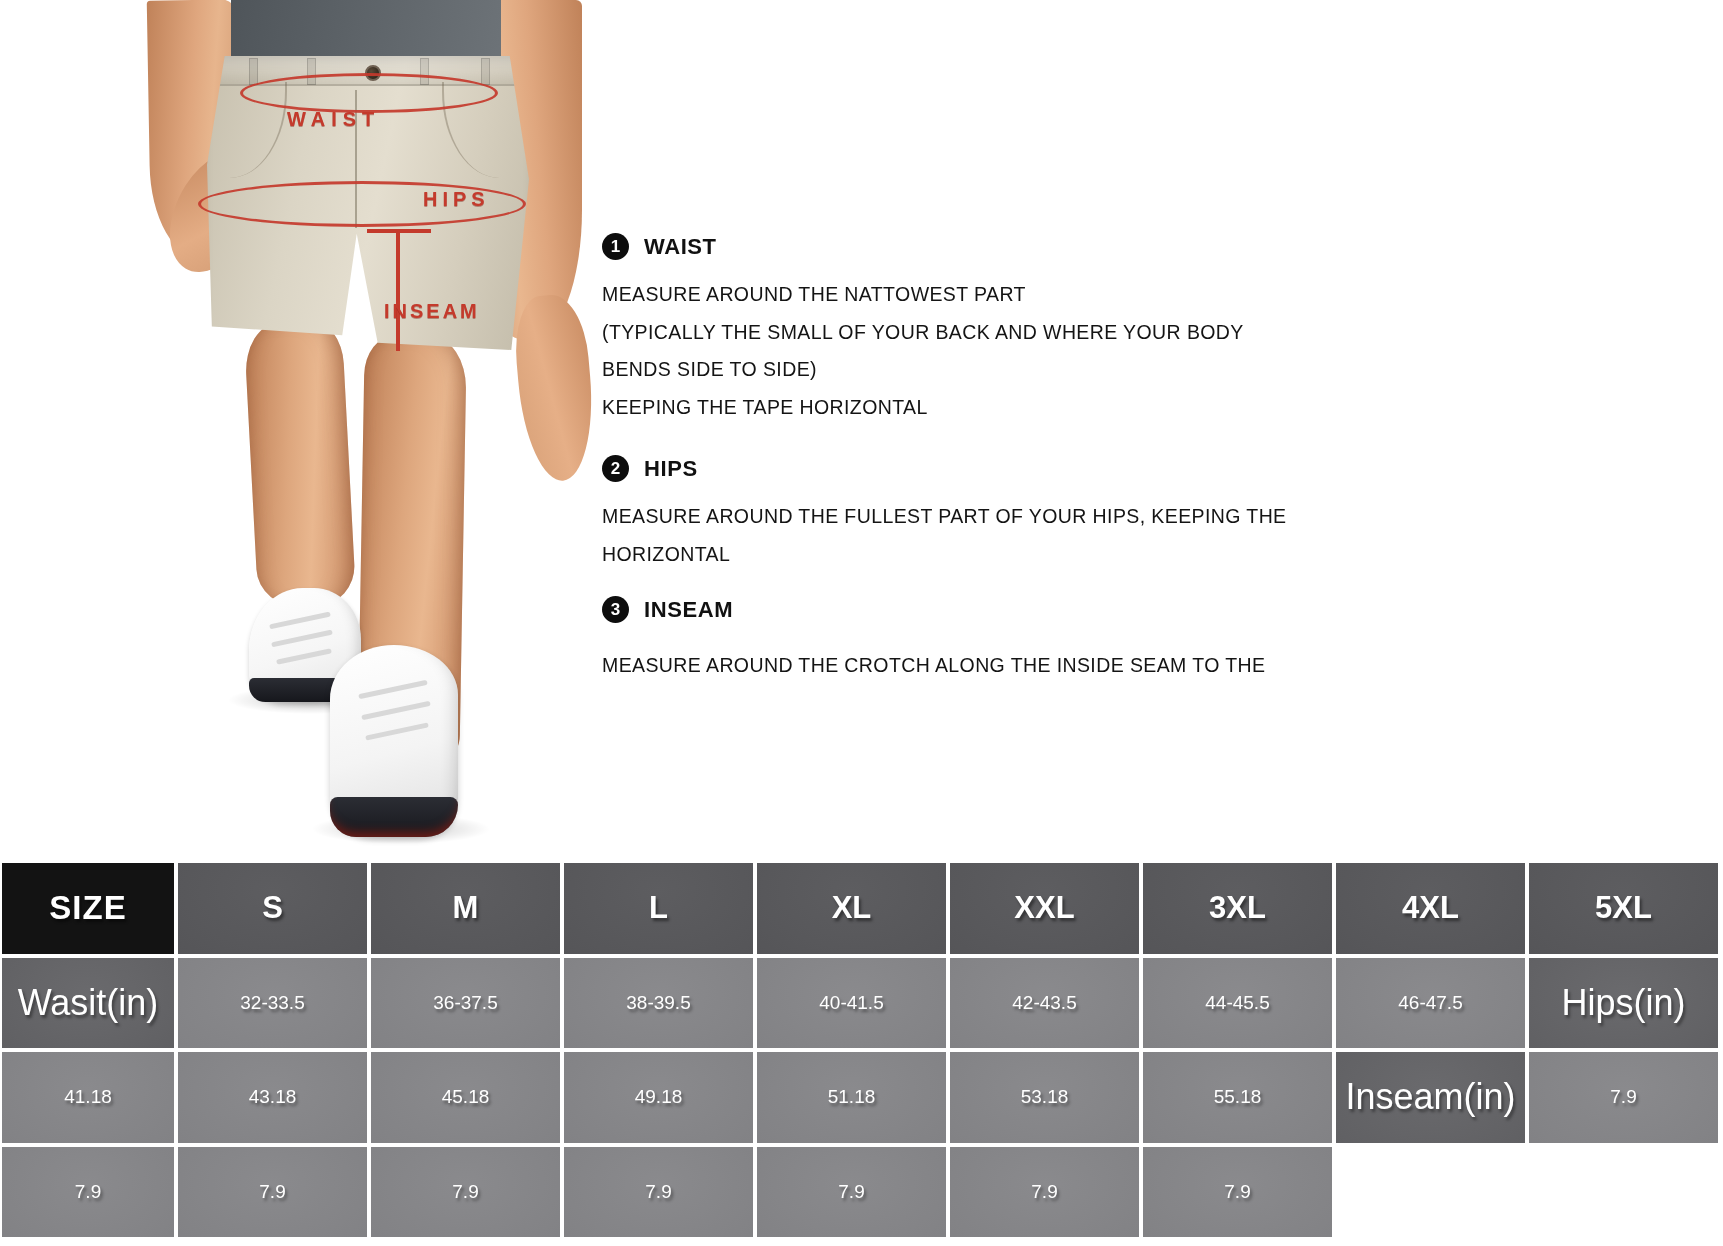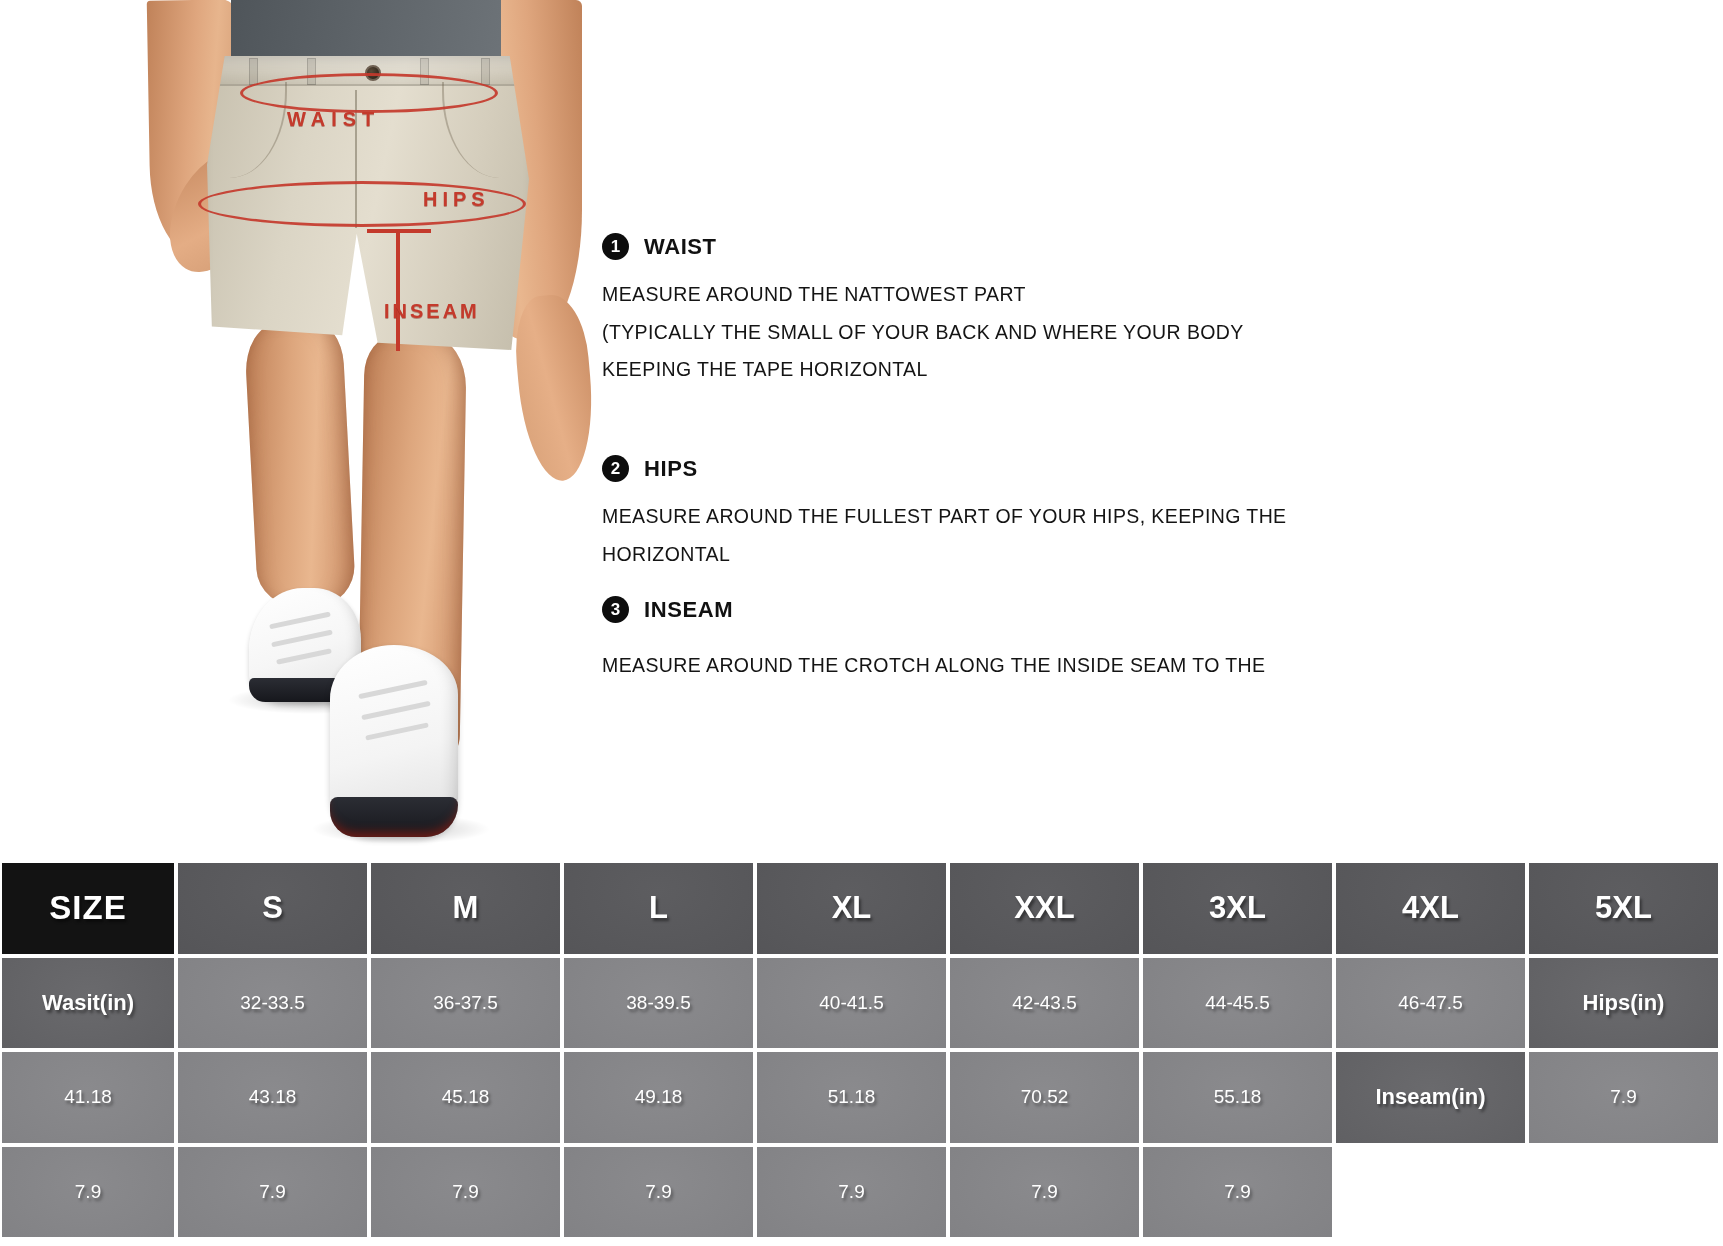--- a/index.html
+++ b/index.html
@@ -105,21 +105,21 @@
 
   
   .size-table { position:absolute; left:0; top:860px; width:1723px; height:382px;
     display:grid; grid-template-columns:172px repeat(8,1fr); grid-auto-rows:1fr;
     gap:4px; padding:3px 5px 5px 2px; background:#fff;text-align:right; }
   .cell { display:flex; align-items:center; justify-content:center; color:#fff; }
   .head { background:radial-gradient(120% 160% at 50% 30%, var(--table-header-bg,#5d5d60), #505053);
     font-size:31px; font-weight:bold; text-shadow:2px 3px 3px rgba(0,0,0,.45); }
   .size-head { background:var(--table-size-bg,#131313); font-size:33px; letter-spacing:1px; }
   .rowlabel { background:radial-gradient(120% 160% at 50% 40%, var(--table-label-bg,#6a6a6d), #58585b);
-    font-size:22px; text-shadow:2px 3px 3px rgba(0,0,0,.4);font-weight:bold; }
+    font-size:36px; text-shadow:2px 3px 3px rgba(0,0,0,.4); }
   .val { background:radial-gradient(130% 170% at 50% 40%, var(--table-cell-bg,#8a8a8d), #7a7a7d);
     font-size:19px; text-shadow:2px 3px 3px rgba(0,0,0,.4); }
 </style>
 </head>
 <body>
 
 <div class="stage">
 
   <section class="photo">
     <div class="shirt"></div>
@@ -170,20 +170,21 @@
   <section class="instructions">
 
     <div class="inst-section sec-1">
       <div class="inst-head">
         <div class="badge">1</div>
         <div class="inst-title">WAIST</div>
       </div>
       <div class="inst-lines">
         <div class="inst-line">MEASURE AROUND THE NATTOWEST PART</div>
         <div class="inst-line">(TYPICALLY THE SMALL OF YOUR BACK AND WHERE YOUR BODY</div>
+        <div class="inst-line">BENDS SIDE TO SIDE)</div>
         <div class="inst-line">KEEPING THE TAPE HORIZONTAL</div>
       </div>
     </div>
 
     <div class="inst-section sec-2">
       <div class="inst-head">
         <div class="badge">2</div>
         <div class="inst-title">HIPS</div>
       </div>
       <div class="inst-lines">
@@ -221,21 +222,21 @@
       <div class="cell val">40-41.5</div>
       <div class="cell val">42-43.5</div>
       <div class="cell val">44-45.5</div>
       <div class="cell val">46-47.5</div>
       <div class="cell rowlabel">Hips(in)</div>
       <div class="cell val">41.18</div>
       <div class="cell val">43.18</div>
       <div class="cell val">45.18</div>
       <div class="cell val">49.18</div>
       <div class="cell val">51.18</div>
-      <div class="cell val">70.52</div>
+      <div class="cell val">53.18</div>
       <div class="cell val">55.18</div>
       <div class="cell rowlabel">Inseam(in)</div>
       <div class="cell val">7.9</div>
       <div class="cell val">7.9</div>
       <div class="cell val">7.9</div>
       <div class="cell val">7.9</div>
       <div class="cell val">7.9</div>
       <div class="cell val">7.9</div>
       <div class="cell val">7.9</div>
       <div class="cell val">7.9</div>

